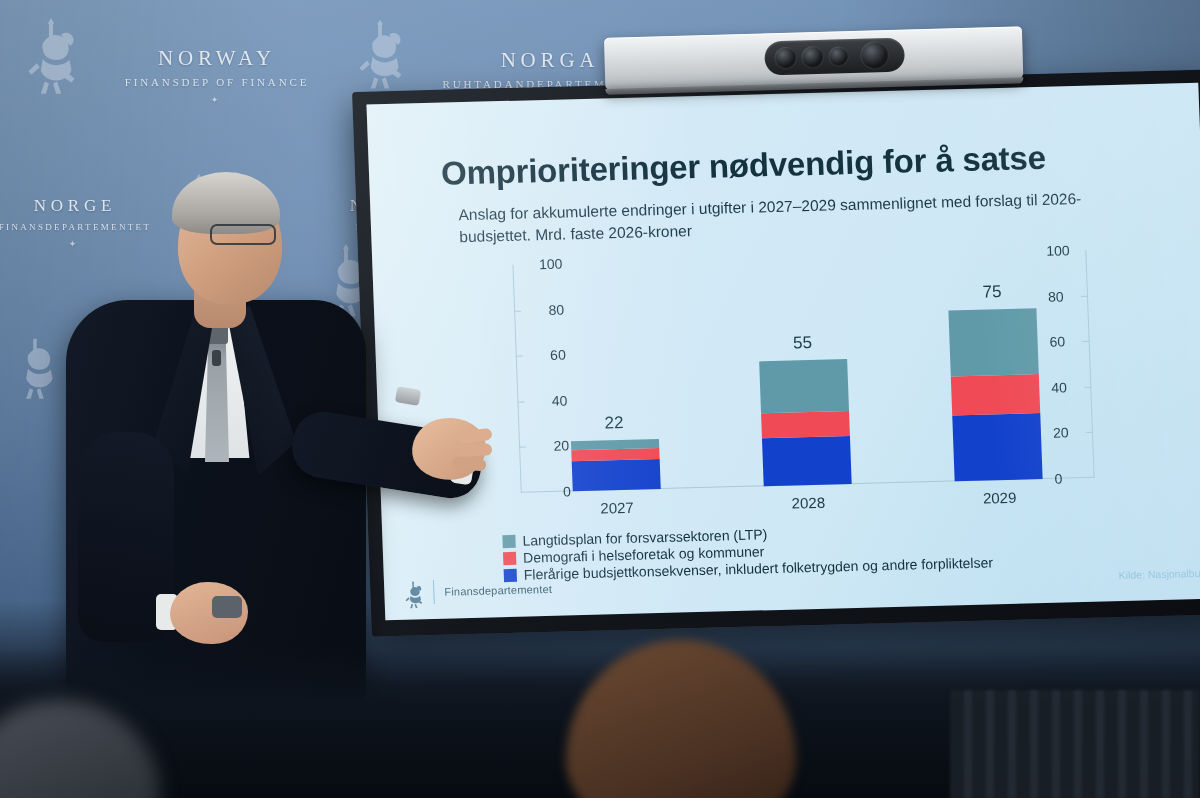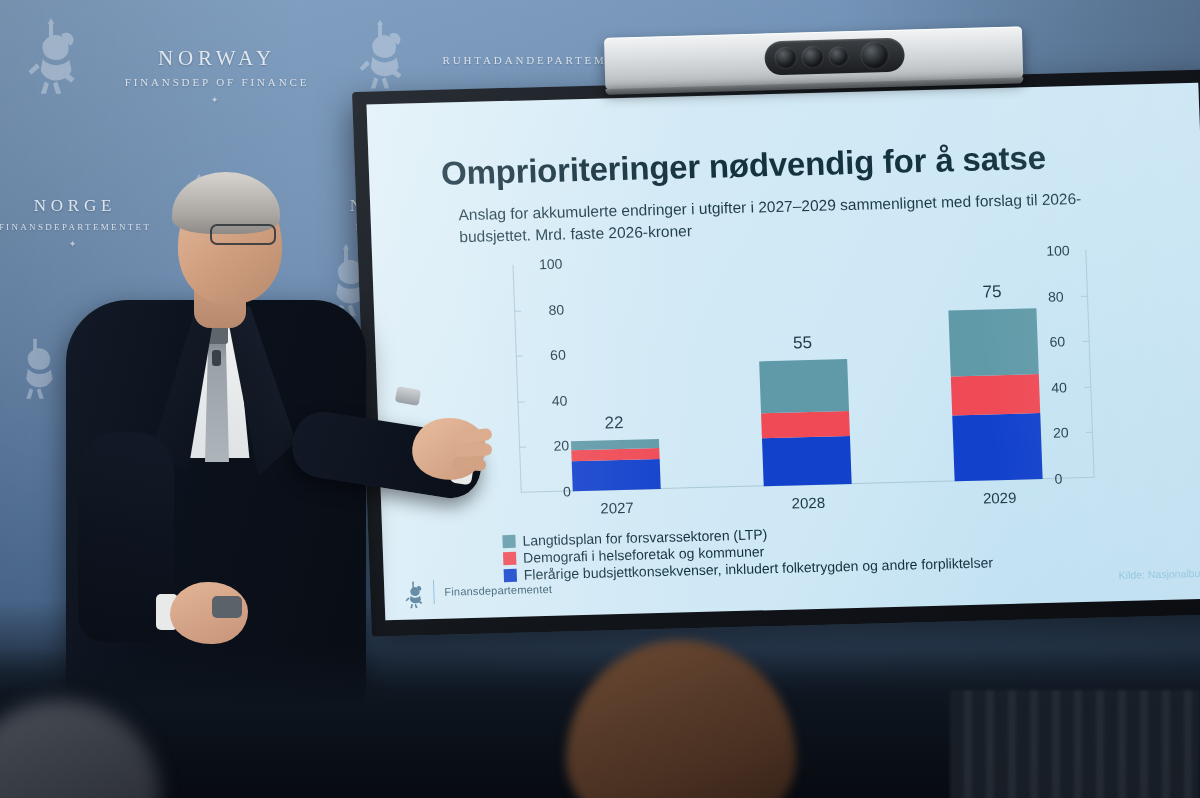--- a/index.html
+++ b/index.html
@@ -186,20 +186,21 @@
     </g>
       </svg>
   </div>
 
   <div class="wm" style="left:112px;top:46px;width:210px;">
     <div class="l1">NORWAY</div>
     <div class="l2">FINANSDEP OF FINANCE</div>
     <div class="dot">✦</div>
   </div>
   <div class="wm" style="left:430px;top:48px;width:240px;">
+    <div class="l1">NORGA</div>
     <div class="l2">RUHTADANDEPARTEMEANTA</div>
   </div>
   <div class="wm sm" style="left:-40px;top:196px;width:230px;">
     <div class="l1">NORGE</div>
     <div class="l2">FINANSDEPARTEMENTET</div>
     <div class="dot">✦</div>
   </div>
   <div class="wm sm" style="left:286px;top:196px;width:210px;">
     <div class="l1">NORGE</div>
     <div class="l2">FINANSDEP</div>

